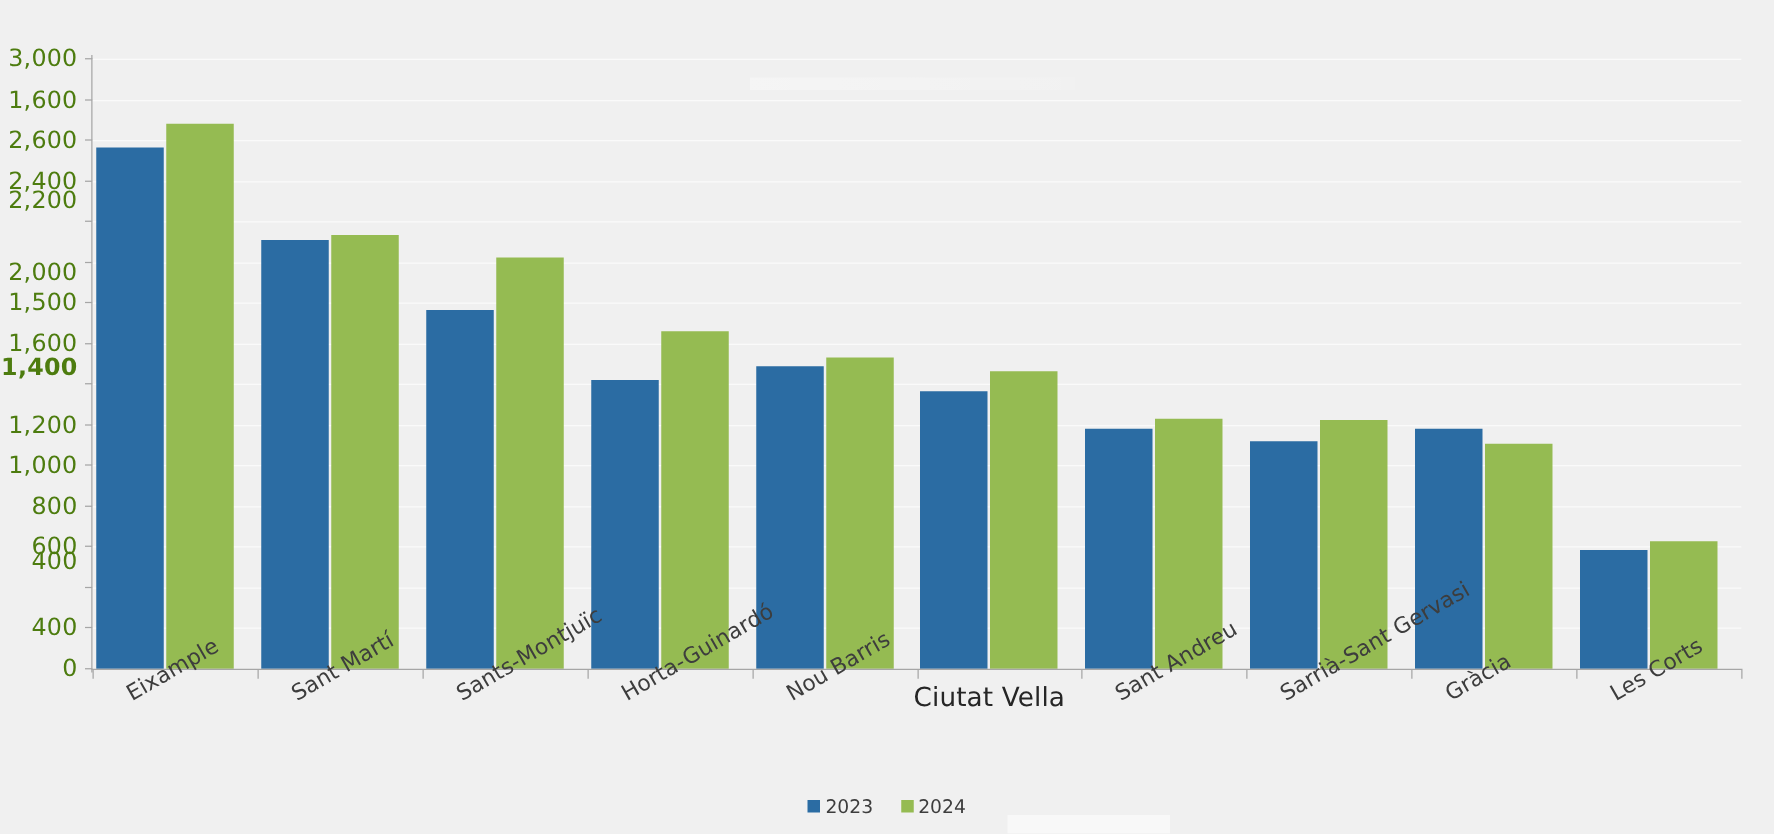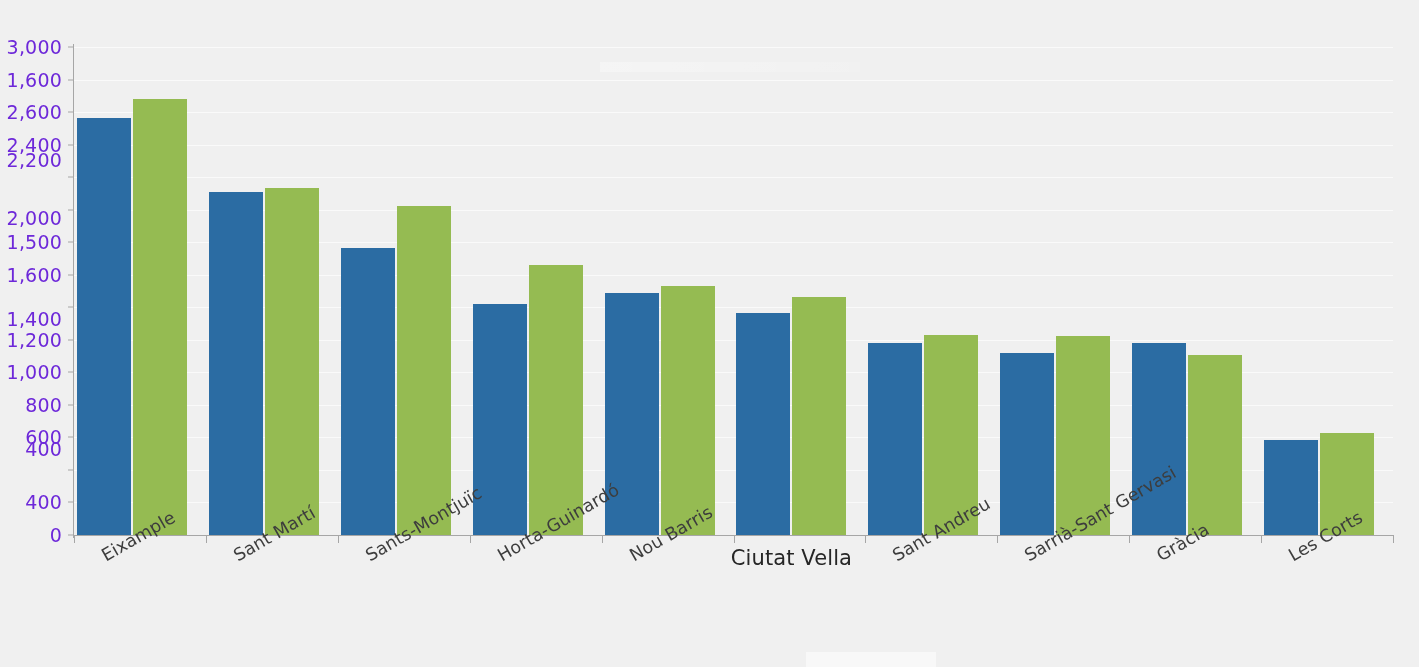--- a/index.html
+++ b/index.html
@@ -47,21 +47,21 @@
     top: 535px;
     width: 1321px;
     height: 1px;
     background: #a6a6a6;
   }
   .y-tick-label {
     position: absolute;
     right: 12px;
     transform: translateY(-50%);
     font-size: 19px;
-    color: #6d28d9;
+    color: #4d7c0f;
     white-space: nowrap;
     letter-spacing: 0.2px;
   }
   .y-tick-mark {
     position: absolute;
     right: 0;
     width: 6px;
     height: 1px;
     background: #a6a6a6;
     transform: translateY(-50%);
@@ -165,21 +165,21 @@
       <div class="y-tick-label" style="top: 449px;">400</div>
       <div class="y-tick-mark" style="top: 469.933px;"></div>
       <div class="y-tick-label" style="top: 437.4px;">600</div>
       <div class="y-tick-mark" style="top: 437.4px;"></div>
       <div class="y-tick-label" style="top: 404.867px; text-align: right;">800</div>
       <div class="y-tick-mark" style="top: 404.867px;"></div>
       <div class="y-tick-label" style="top: 372.333px;">1,000</div>
       <div class="y-tick-mark" style="top: 372.333px;"></div>
       <div class="y-tick-label" style="top: 339.8px;">1,200</div>
       <div class="y-tick-mark" style="top: 339.8px;"></div>
-      <div class="y-tick-label" style="top: 319px;">1,400</div>
+      <div class="y-tick-label" style="top: 294px; font-weight: bold;">1,400</div>
       <div class="y-tick-mark" style="top: 307.267px;"></div>
       <div class="y-tick-label" style="top: 274.733px;">1,600</div>
       <div class="y-tick-mark" style="top: 274.733px;"></div>
       <div class="y-tick-label" style="top: 242.2px;">1,500</div>
       <div class="y-tick-mark" style="top: 242.2px;"></div>
       <div class="y-tick-label" style="top: 209.667px; margin-top: 8px;">2,000</div>
       <div class="y-tick-mark" style="top: 209.667px;"></div>
       <div class="y-tick-label" style="top: 160px;">2,200</div>
       <div class="y-tick-mark" style="top: 177.133px;"></div>
       <div class="y-tick-label" style="top: 144.6px;">2,400</div>
@@ -257,13 +257,23 @@
       <div class="x-tick-mark" style="left: 1261.1px;"></div>
       <div class="x-label" style="left: 1153.15px;">Gràcia</div>
       <div class="x-tick-mark" style="left: 1393px;"></div>
       <div class="x-label" style="left: 1285.05px;">Les Corts</div>
       <div class="x-tick-mark" style="left: 74px;"></div>
     </div>
 
   <div id="top-artifact"></div>
   <div id="bottom-artifact"></div>
 
+  <div id="legend">
+      <div class="legend-item">
+        <span class="legend-swatch" style="background: rgb(43, 108, 163);"></span>
+        <span class="legend-label">2023</span>
+      </div>
+      <div class="legend-item">
+        <span class="legend-swatch" style="background: rgb(149, 187, 82);"></span>
+        <span class="legend-label">2024</span>
+      </div>
+    </div>
 </div>
 
 </body></html>

